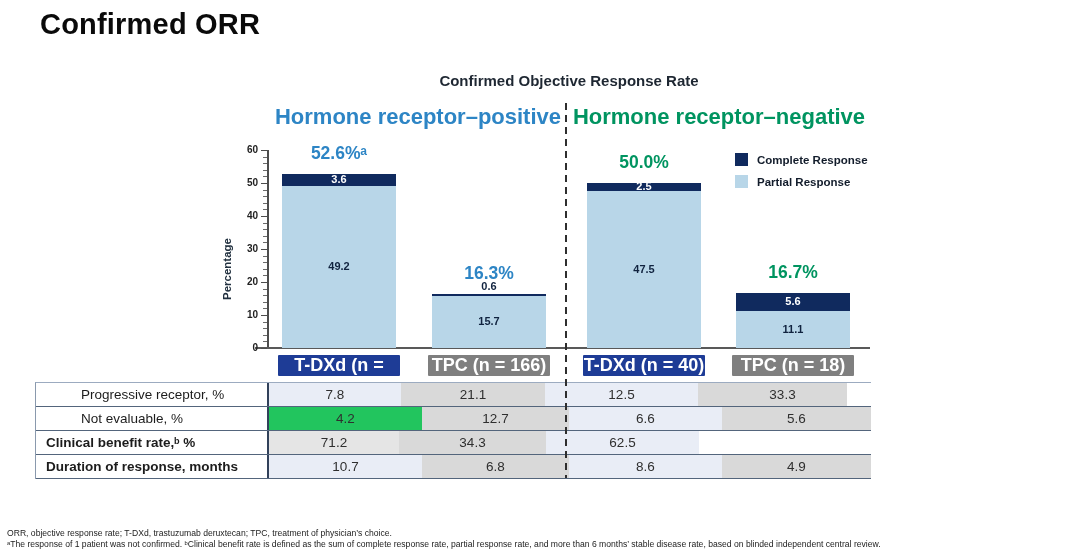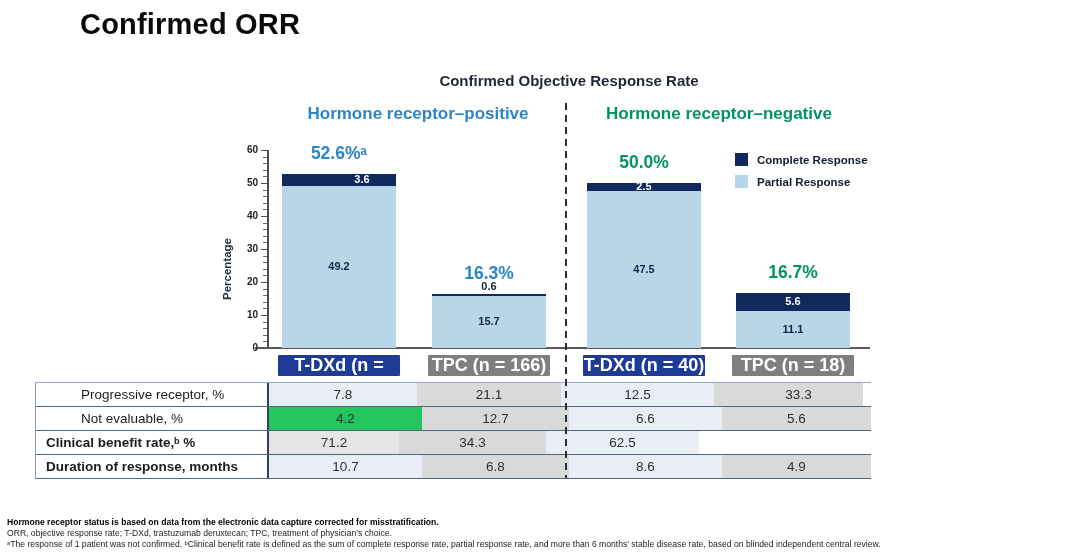--- a/index.html
+++ b/index.html
@@ -1,21 +1,21 @@
 <!DOCTYPE html>
 <html><head>
 <meta charset="utf-8">
 <style>
   html,body{margin:0;padding:0;background:#fff;}
   body{font-family:"Liberation Sans","DejaVu Sans",sans-serif;}
   .page{position:relative;width:1080px;height:552px;background:#ffffff;overflow:hidden;}
   .abs{position:absolute;}
-  .page-title{left:40px;top:8px;font-size:29px;font-weight:bold;color:#0a0a0a;letter-spacing:0.2px;margin-left:40px;}
+  .page-title{left:40px;top:8px;font-size:29px;font-weight:bold;color:#0a0a0a;letter-spacing:0.2px;}
   .chart-title{left:268px;top:72px;width:602px;text-align:center;font-size:15px;font-weight:bold;color:#1e2732;}
-  .group-header{top:104px;text-align:center;font-size:17px;font-weight:bold;}
+  .group-header{top:104px;text-align:center;font-size:22px;font-weight:bold;}
   .group-header.pos{left:268px;width:300px;}
   .group-header.neg{left:568px;width:302px;}
   .divider{left:565px;top:103px;width:2px;height:375px;
     background:repeating-linear-gradient(180deg,#2e2e2e 0 7px,transparent 7px 12px);z-index:5;}
   .ylabel{left:167px;top:263px;width:120px;text-align:center;font-size:11.5px;font-weight:bold;color:#21303f;
     transform:rotate(-90deg);transform-origin:center;}
   .tick-label{font-size:10px;font-weight:bold;color:#222;text-align:right;width:24px;}
   .pct-label{font-size:17.5px;font-weight:bold;text-align:center;}
   .seg-label{font-size:11px;font-weight:bold;text-align:center;}
   .xbox{height:21px;line-height:20px;text-align:center;color:#fff;font-size:18px;font-weight:bold;border-radius:1px;}
@@ -83,21 +83,21 @@
       <div class="tick-label" style="left: 234px; top: 177px; position: absolute;">50</div>
       <div style="left: 263px; top: 176.4px; width: 4px; height: 1px; background: rgb(107, 107, 107); position: absolute;"></div>
       <div style="left: 263px; top: 169.8px; width: 4px; height: 1px; background: rgb(107, 107, 107); position: absolute;"></div>
       <div style="left: 263px; top: 163.2px; width: 4px; height: 1px; background: rgb(107, 107, 107); position: absolute;"></div>
       <div style="left: 263px; top: 156.6px; width: 4px; height: 1px; background: rgb(107, 107, 107); position: absolute;"></div>
       <div style="left: 261px; top: 149.5px; width: 6px; height: 1.4px; background: rgb(77, 77, 77); position: absolute;"></div>
       <div class="tick-label" style="left: 234px; top: 144px; position: absolute;">60</div>
       <div style="left: 282px; top: 185.64px; width: 114px; height: 162.36px; background: rgb(184, 214, 232); position: absolute;"></div>
       <div class="seg-label" style="left: 282px; top: 259.82px; width: 114px; color: rgb(16, 35, 63); position: absolute;">49.2</div>
       <div style="left: 282px; top: 173.76px; width: 114px; height: 11.88px; background: rgb(16, 42, 94); position: absolute;"></div>
-      <div class="seg-label" style="left: 282px; top: 172.7px; width: 114px; color: rgb(255, 255, 255); position: absolute; margin-left: 23px;">3.6</div>
+      <div class="seg-label" style="left: 282px; top: 172.7px; width: 114px; color: rgb(255, 255, 255); position: absolute;">3.6</div>
       <div class="pct-label" style="left: 254px; top: 142.76px; width: 170px; color: rgb(45, 133, 197); position: absolute;">52.6%ᵃ</div>
       <div class="xbox" style="left: 278px; top: 355px; width: 122px; background: rgb(30, 60, 150); position: absolute;">T-DXd (n = 333)</div>
       <div style="left: 432px; top: 296.19px; width: 114px; height: 51.81px; background: rgb(184, 214, 232); position: absolute;"></div>
       <div class="seg-label" style="left: 432px; top: 315.095px; width: 114px; color: rgb(16, 35, 63); position: absolute;">15.7</div>
       <div style="left: 432px; top: 294.21px; width: 114px; height: 2px; background: rgb(16, 42, 94); position: absolute;"></div>
       <div class="seg-label" style="left: 432px; top: 280.21px; width: 114px; color: rgb(16, 35, 63); position: absolute;">0.6</div>
       <div class="pct-label" style="left: 404px; top: 263.21px; width: 170px; color: rgb(45, 133, 197); position: absolute;">16.3%</div>
       <div class="xbox" style="left: 428px; top: 355px; width: 122px; background: rgb(127, 127, 127); position: absolute;">TPC (n = 166)</div>
       <div style="left: 587px; top: 191.25px; width: 114px; height: 156.75px; background: rgb(184, 214, 232); position: absolute;"></div>
       <div class="seg-label" style="left: 587px; top: 262.625px; width: 114px; color: rgb(16, 35, 63); position: absolute;">47.5</div>
@@ -120,21 +120,21 @@
       </div>
       <div class="legend-item">
         <span class="legend-swatch" style="background: rgb(184, 214, 232);"></span>
         <span class="legend-text">Partial Response</span>
       </div>
     </div>
 
   <div class="abs rtable" id="rtable">
       <div class="trow">
         <div class="tcell lab" style="width: 233px; padding-left: 45px; font-weight: normal;">Progressive receptor, %</div>
-        <div class="tcell val" style="width: 148px; background: rgb(233, 237, 246);">7.8</div>
+        <div class="tcell val" style="width: 132px; background: rgb(233, 237, 246);">7.8</div>
         <div class="tcell val" style="width: 144px; background: rgb(217, 217, 217);">21.1</div>
         <div class="tcell val" style="width: 153px; background: rgb(233, 237, 246);">12.5</div>
         <div class="tcell val" style="width: 149px; background: rgb(217, 217, 217); padding-left: 20px;">33.3</div>
       </div>
       <div class="trow">
         <div class="tcell lab" style="width: 233px; padding-left: 45px; font-weight: normal;">Not evaluable, %</div>
         <div class="tcell val" style="width: 153px; background: #22c55e;">4.2</div>
         <div class="tcell val" style="width: 147px; background: rgb(217, 217, 217);">12.7</div>
         <div class="tcell val" style="width: 153px; background: rgb(233, 237, 246);">6.6</div>
         <div class="tcell val" style="width: 149px; background: rgb(217, 217, 217);">5.6</div>
@@ -147,17 +147,16 @@
       </div>
       <div class="trow">
         <div class="tcell lab" style="width: 233px; padding-left: 10px; font-weight: bold;">Duration of response, months</div>
         <div class="tcell val" style="width: 153px; background: rgb(233, 237, 246);">10.7</div>
         <div class="tcell val" style="width: 147px; background: rgb(217, 217, 217);">6.8</div>
         <div class="tcell val" style="width: 153px; background: rgb(233, 237, 246);">8.6</div>
         <div class="tcell val" style="width: 149px; background: rgb(217, 217, 217);">4.9</div>
       </div>
     </div>
 
-  <div class="abs footnote b1" style="top:517px;">Hormone receptor status is based on data from the electronic data capture corrected for misstratification.</div>
   <div class="abs footnote" style="top:528px;">ORR, objective response rate; T-DXd, trastuzumab deruxtecan; TPC, treatment of physician’s choice.</div>
   <div class="abs footnote" style="top:539px;">ᵃThe response of 1 patient was not confirmed. ᵇClinical benefit rate is defined as the sum of complete response rate, partial response rate, and more than 6 months’ stable disease rate, based on blinded independent central review.</div>
 
 </div>
 
 </body></html>

